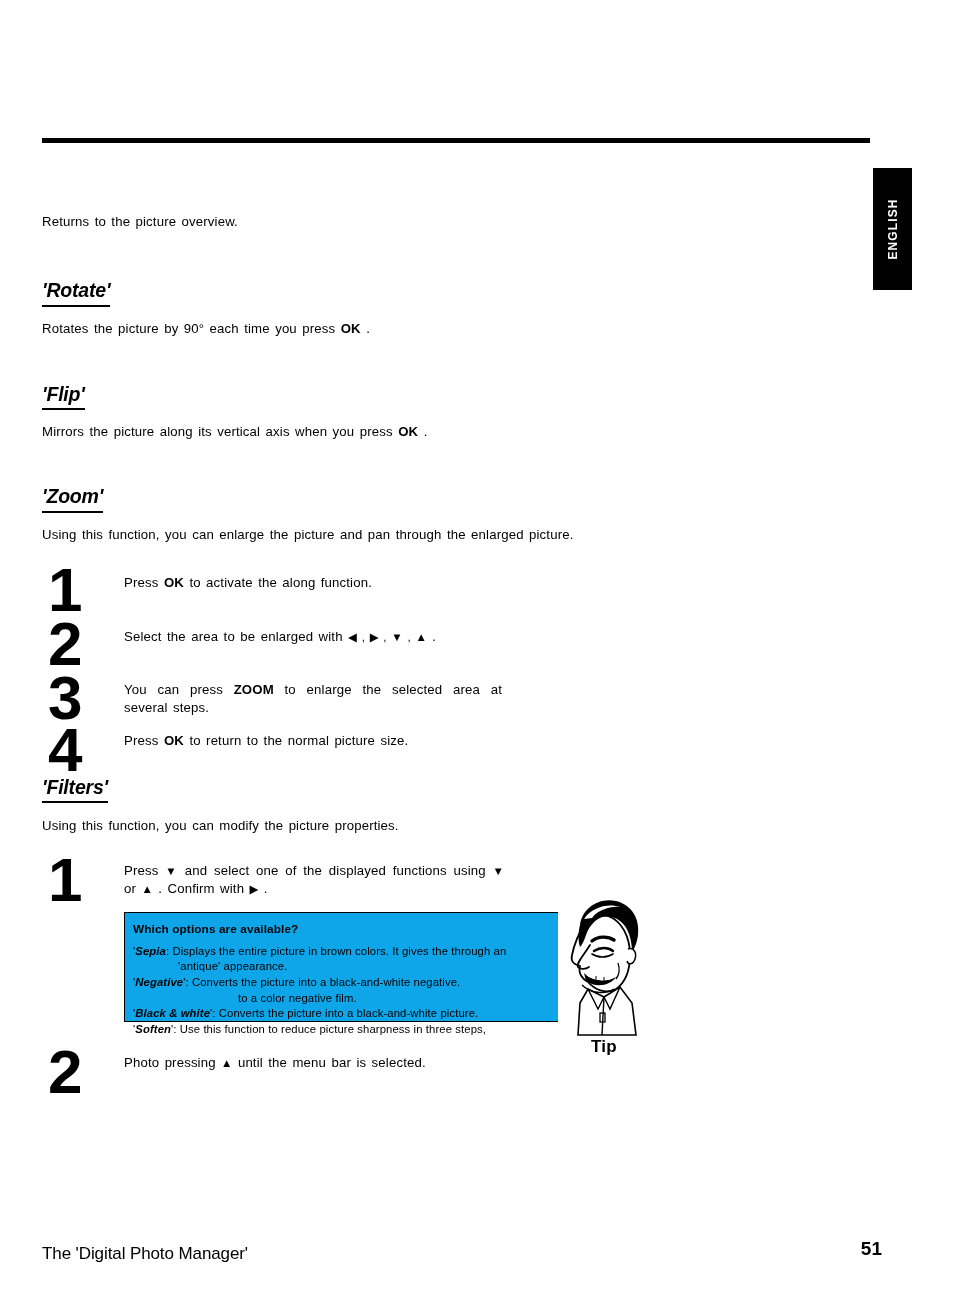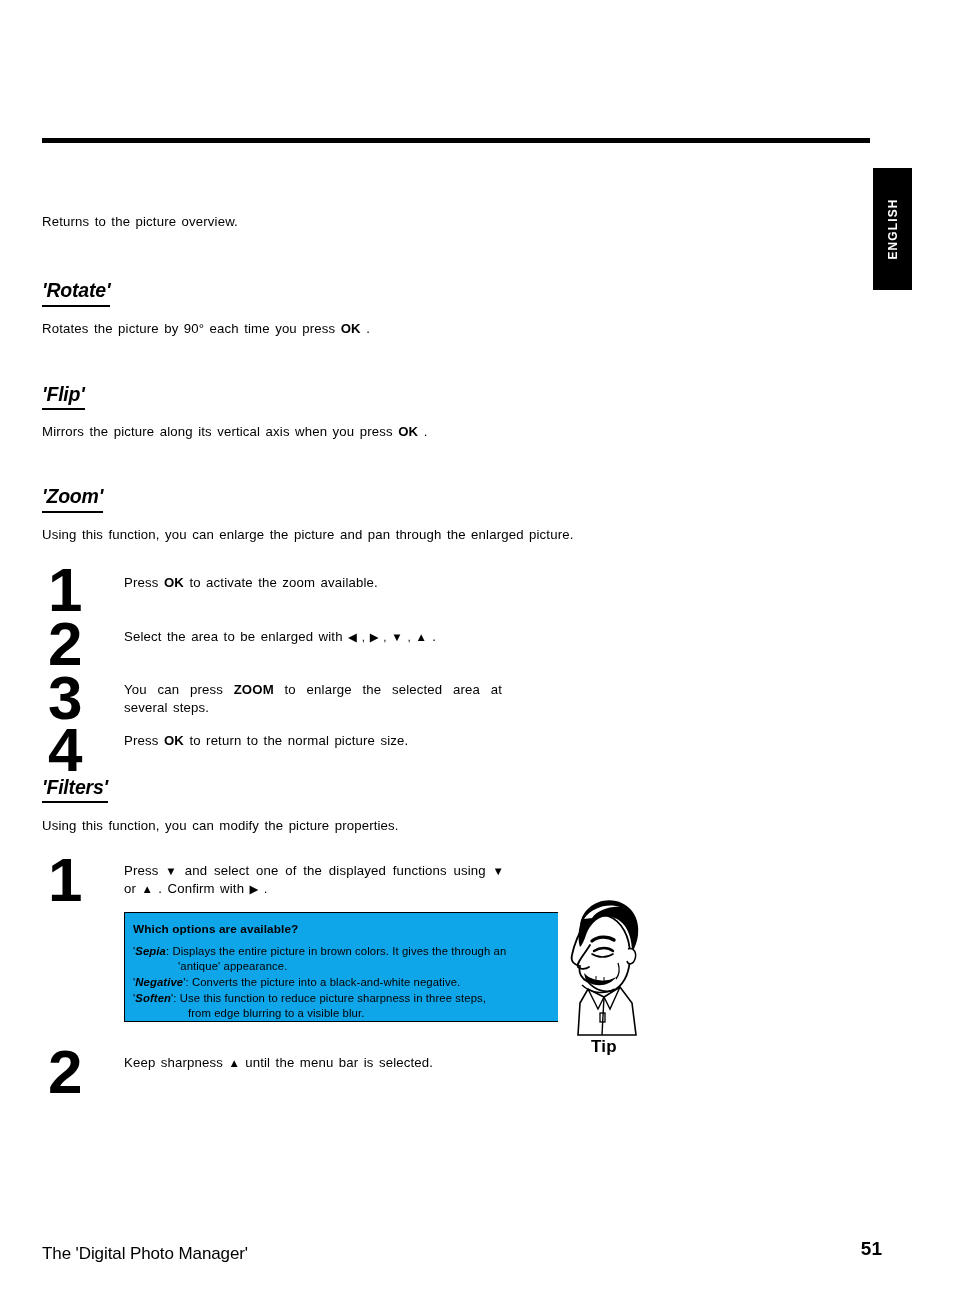--- a/index.html
+++ b/index.html
@@ -201,21 +201,21 @@
 
     <div class="gap-flip"></div>
 
     <div class="sec-head-wrap">
       <span class="sec-head">'Zoom'</span>
     </div>
     <p class="sec-body">Using this function, you can enlarge the picture and pan through the enlarged picture.</p>
 
     <div class="steps" style="height:215px; margin-top:22px;">
       <div class="step-num" style="top:0px;">1</div>
-      <div class="step-text nojust" style="top:8px;"><span>Press </span><b>OK</b><span> to activate the zoom available.</span></div>
+      <div class="step-text nojust" style="top:8px;"><span>Press </span><b>OK</b><span> to activate the along function.</span></div>
 
       <div class="step-num" style="top:54px;">2</div>
       <div class="step-text nojust" style="top:62px;"><span>Select the area to be enlarged with </span><span class="tri">◀ , ▶ , ▼ , ▲</span><span> .</span></div>
 
       <div class="step-num" style="top:108px;">3</div>
       <div class="step-text" style="top:115px;"><span>You can press </span><b>ZOOM</b><span> to enlarge the selected area at several steps.</span></div>
 
       <div class="step-num" style="top:160px;">4</div>
       <div class="step-text nojust" style="top:166px;"><span>Press </span><b>OK</b><span> to return to the normal picture size.</span></div>
     </div>
@@ -232,24 +232,25 @@
       <div style="position:absolute; top:56px; left:0; width:620px; height:180px;">
         <div class="tipbox">
           <div class="tipbox-inner">
             <div class="tip-title">Which options are available?</div>
 
             <p class="tip-line"><span>'</span><span class="term">Sepia</span><span>: </span><span>Displays the entire picture in brown colors. It gives the through an</span></p>
             <p class="tip-cont">'antique' appearance.</p>
 
             <p class="tip-line"><span>'</span><span class="term">Negative</span><span>': </span><span>Converts the picture into a black-and-white negative.</span></p>
 
-
+            <p class="tip-cont" style="padding-left:105px;">to a color negative film.</p>
+
+            <p class="tip-line"><span>'</span><span class="term">Black &amp; white</span><span>': </span><span>Converts the picture into a black-and-white picture.</span></p>
 
             <p class="tip-line"><span>'</span><span class="term">Soften</span><span>': </span><span>Use this function to reduce picture sharpness in three steps,</span></p>
-            <p class="tip-cont" style="padding-left:55px;">from edge blurring to a visible blur.</p>
           </div>
         </div>
 
         <svg class="tip-face" viewBox="0 0 92 175" xmlns="http://www.w3.org/2000/svg">
           <rect x="0" y="0" width="92" height="175" fill="#ffffff"></rect>
 
           <path d="M22 118 L30 104 L46 112 L62 102 L74 118 L78 150 L20 150 Z" fill="#ffffff" stroke="#000" stroke-width="1.6"></path>
           <path d="M46 112 L44 150" fill="none" stroke="#000" stroke-width="1.4"></path>
           <path d="M30 104 L40 124 L46 112" fill="none" stroke="#000" stroke-width="1.4"></path>
           <path d="M62 102 L52 124 L46 112" fill="none" stroke="#000" stroke-width="1.4"></path>
@@ -276,21 +277,21 @@
 
           <path d="M24 100 C32 108 46 110 56 104" fill="none" stroke="#000" stroke-width="1.4"></path>
 
           <path d="M60 78 C62 84 61 90 58 94" fill="none" stroke="#000" stroke-width="1.3"></path>
         </svg>
 
         <div class="tip-label">Tip</div>
       </div>
 
       <div class="step-num" style="top:192px;">2</div>
-      <div class="step-text nojust" style="top:198px;"><span>Keep sharpness </span><span class="tri">▲</span><span> until the menu bar is selected.</span></div>
+      <div class="step-text nojust" style="top:198px;"><span>Photo pressing </span><span class="tri">▲</span><span> until the menu bar is selected.</span></div>
     </div>
 
   </div>
 
   <div class="footer-title">The 'Digital Photo Manager'</div>
   <div class="footer-page">51</div>
 
 </div>
 
 </body></html>

